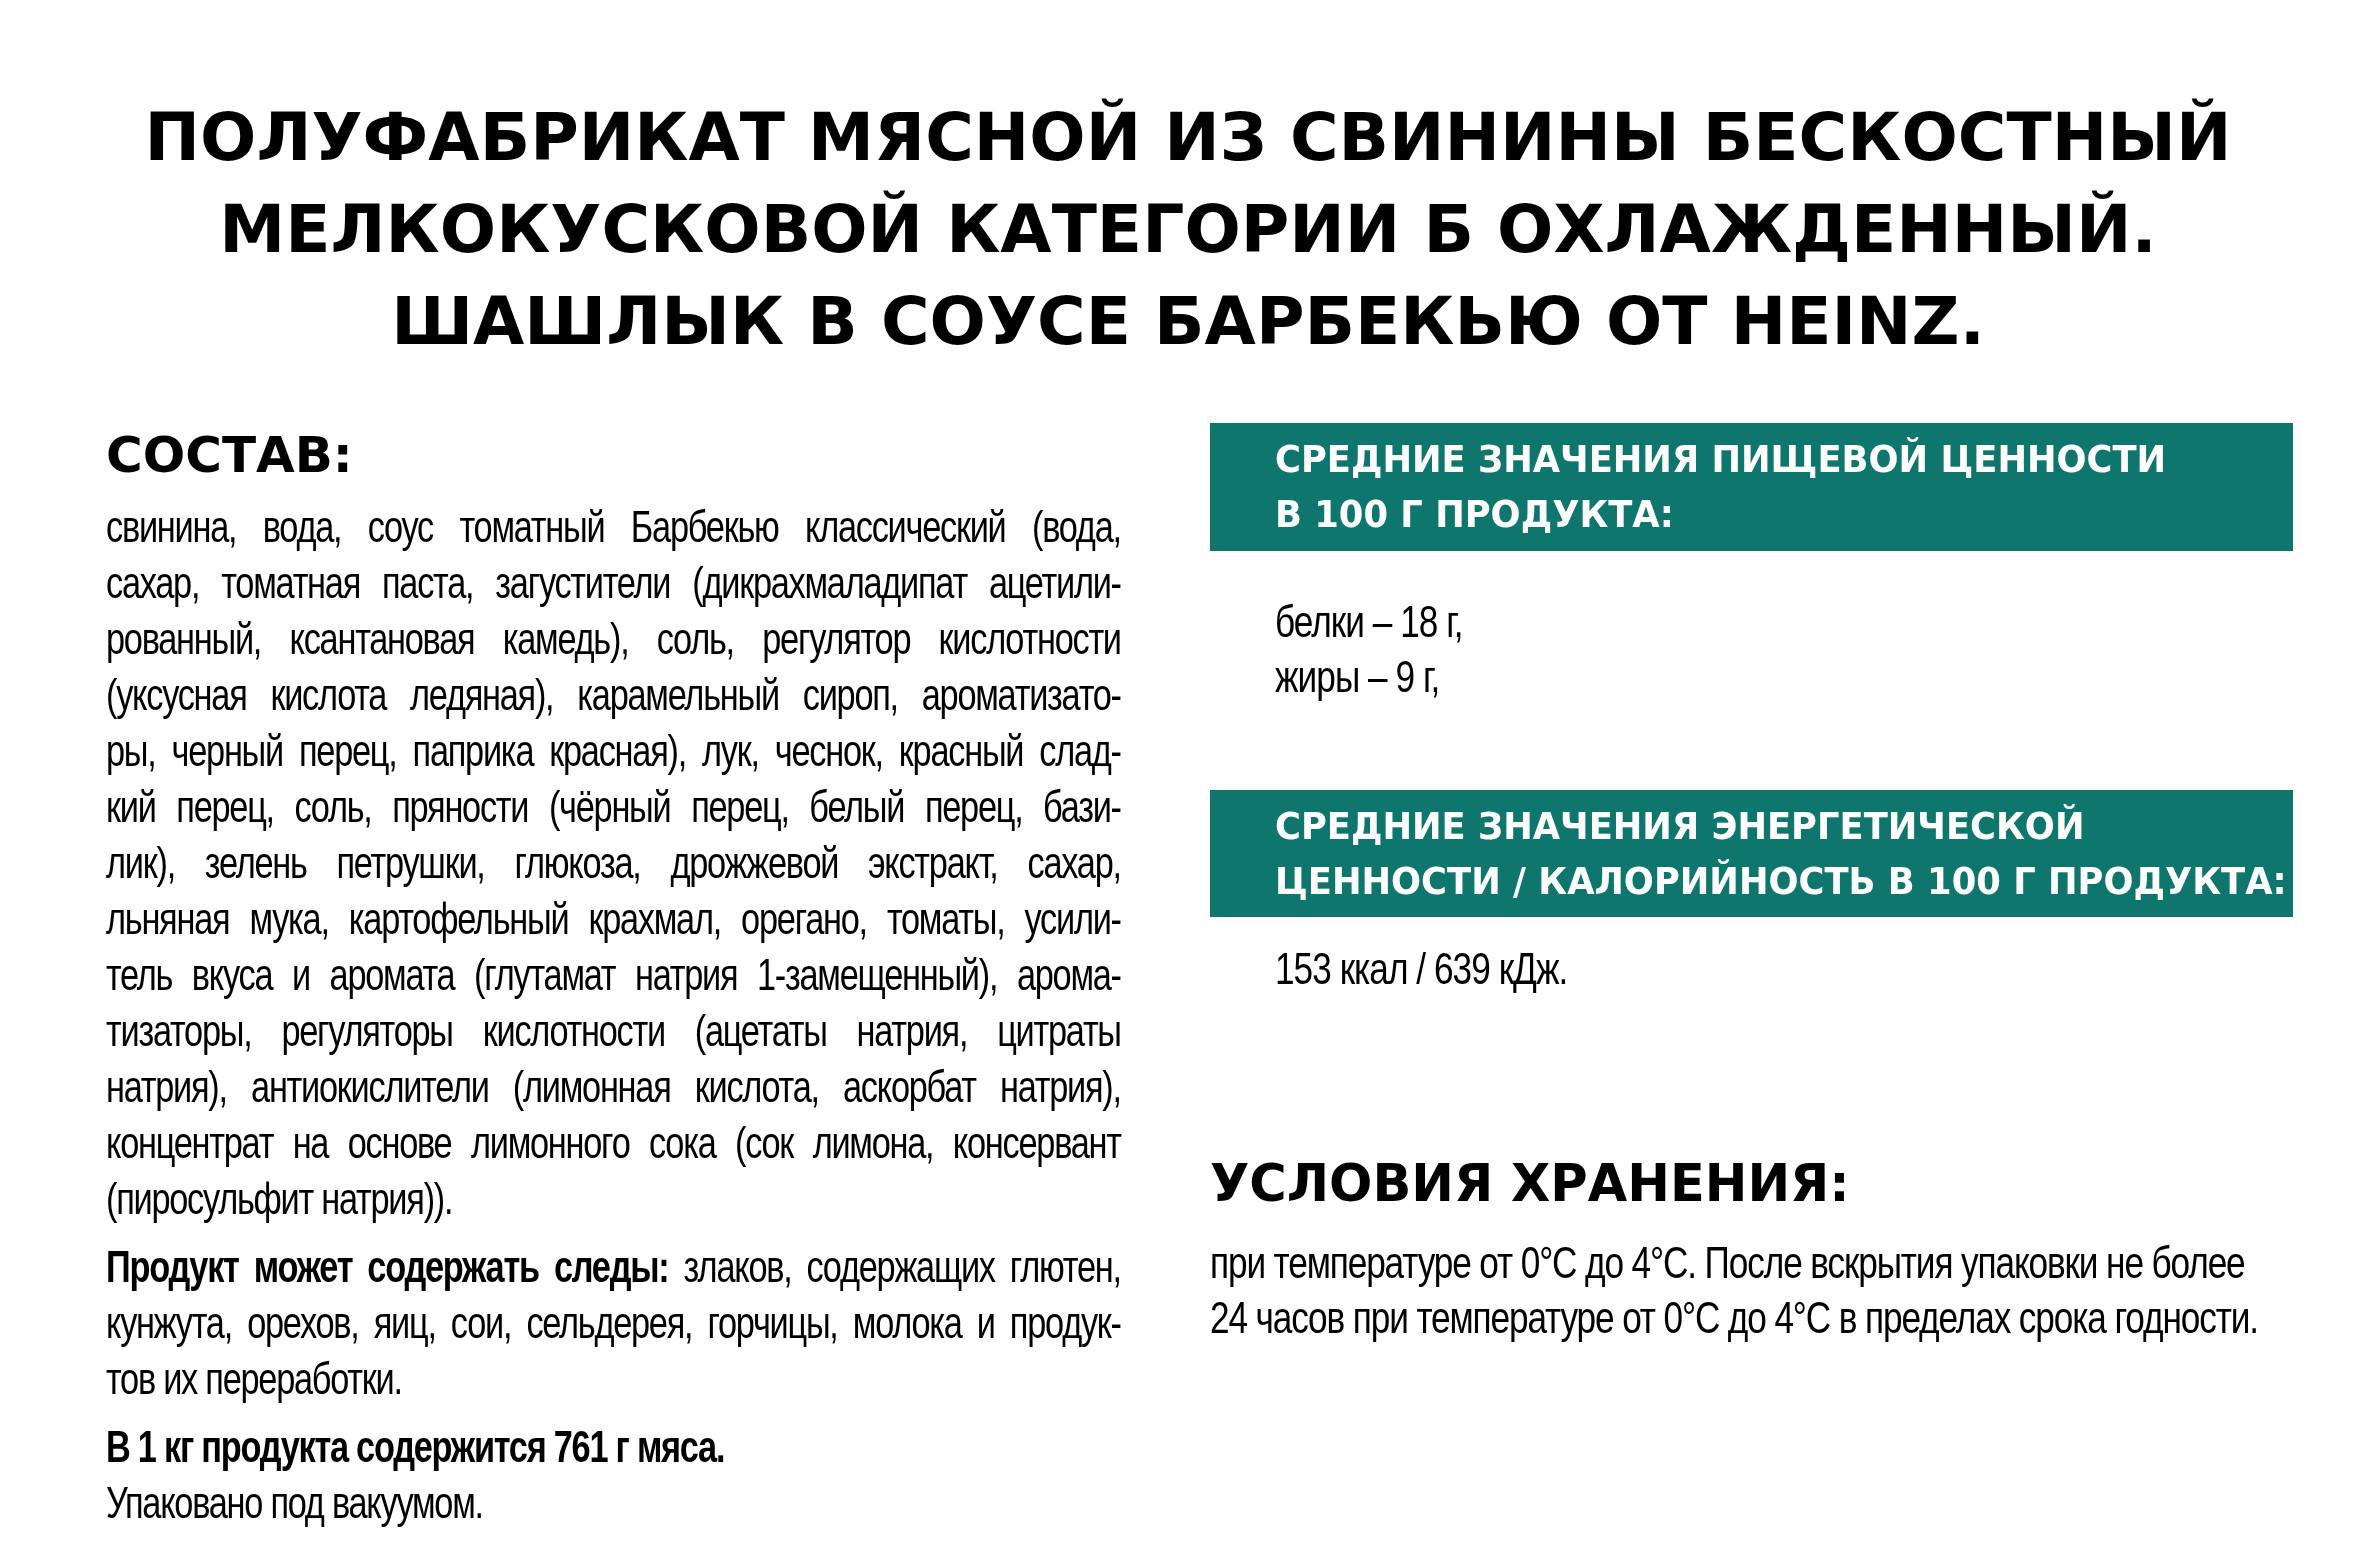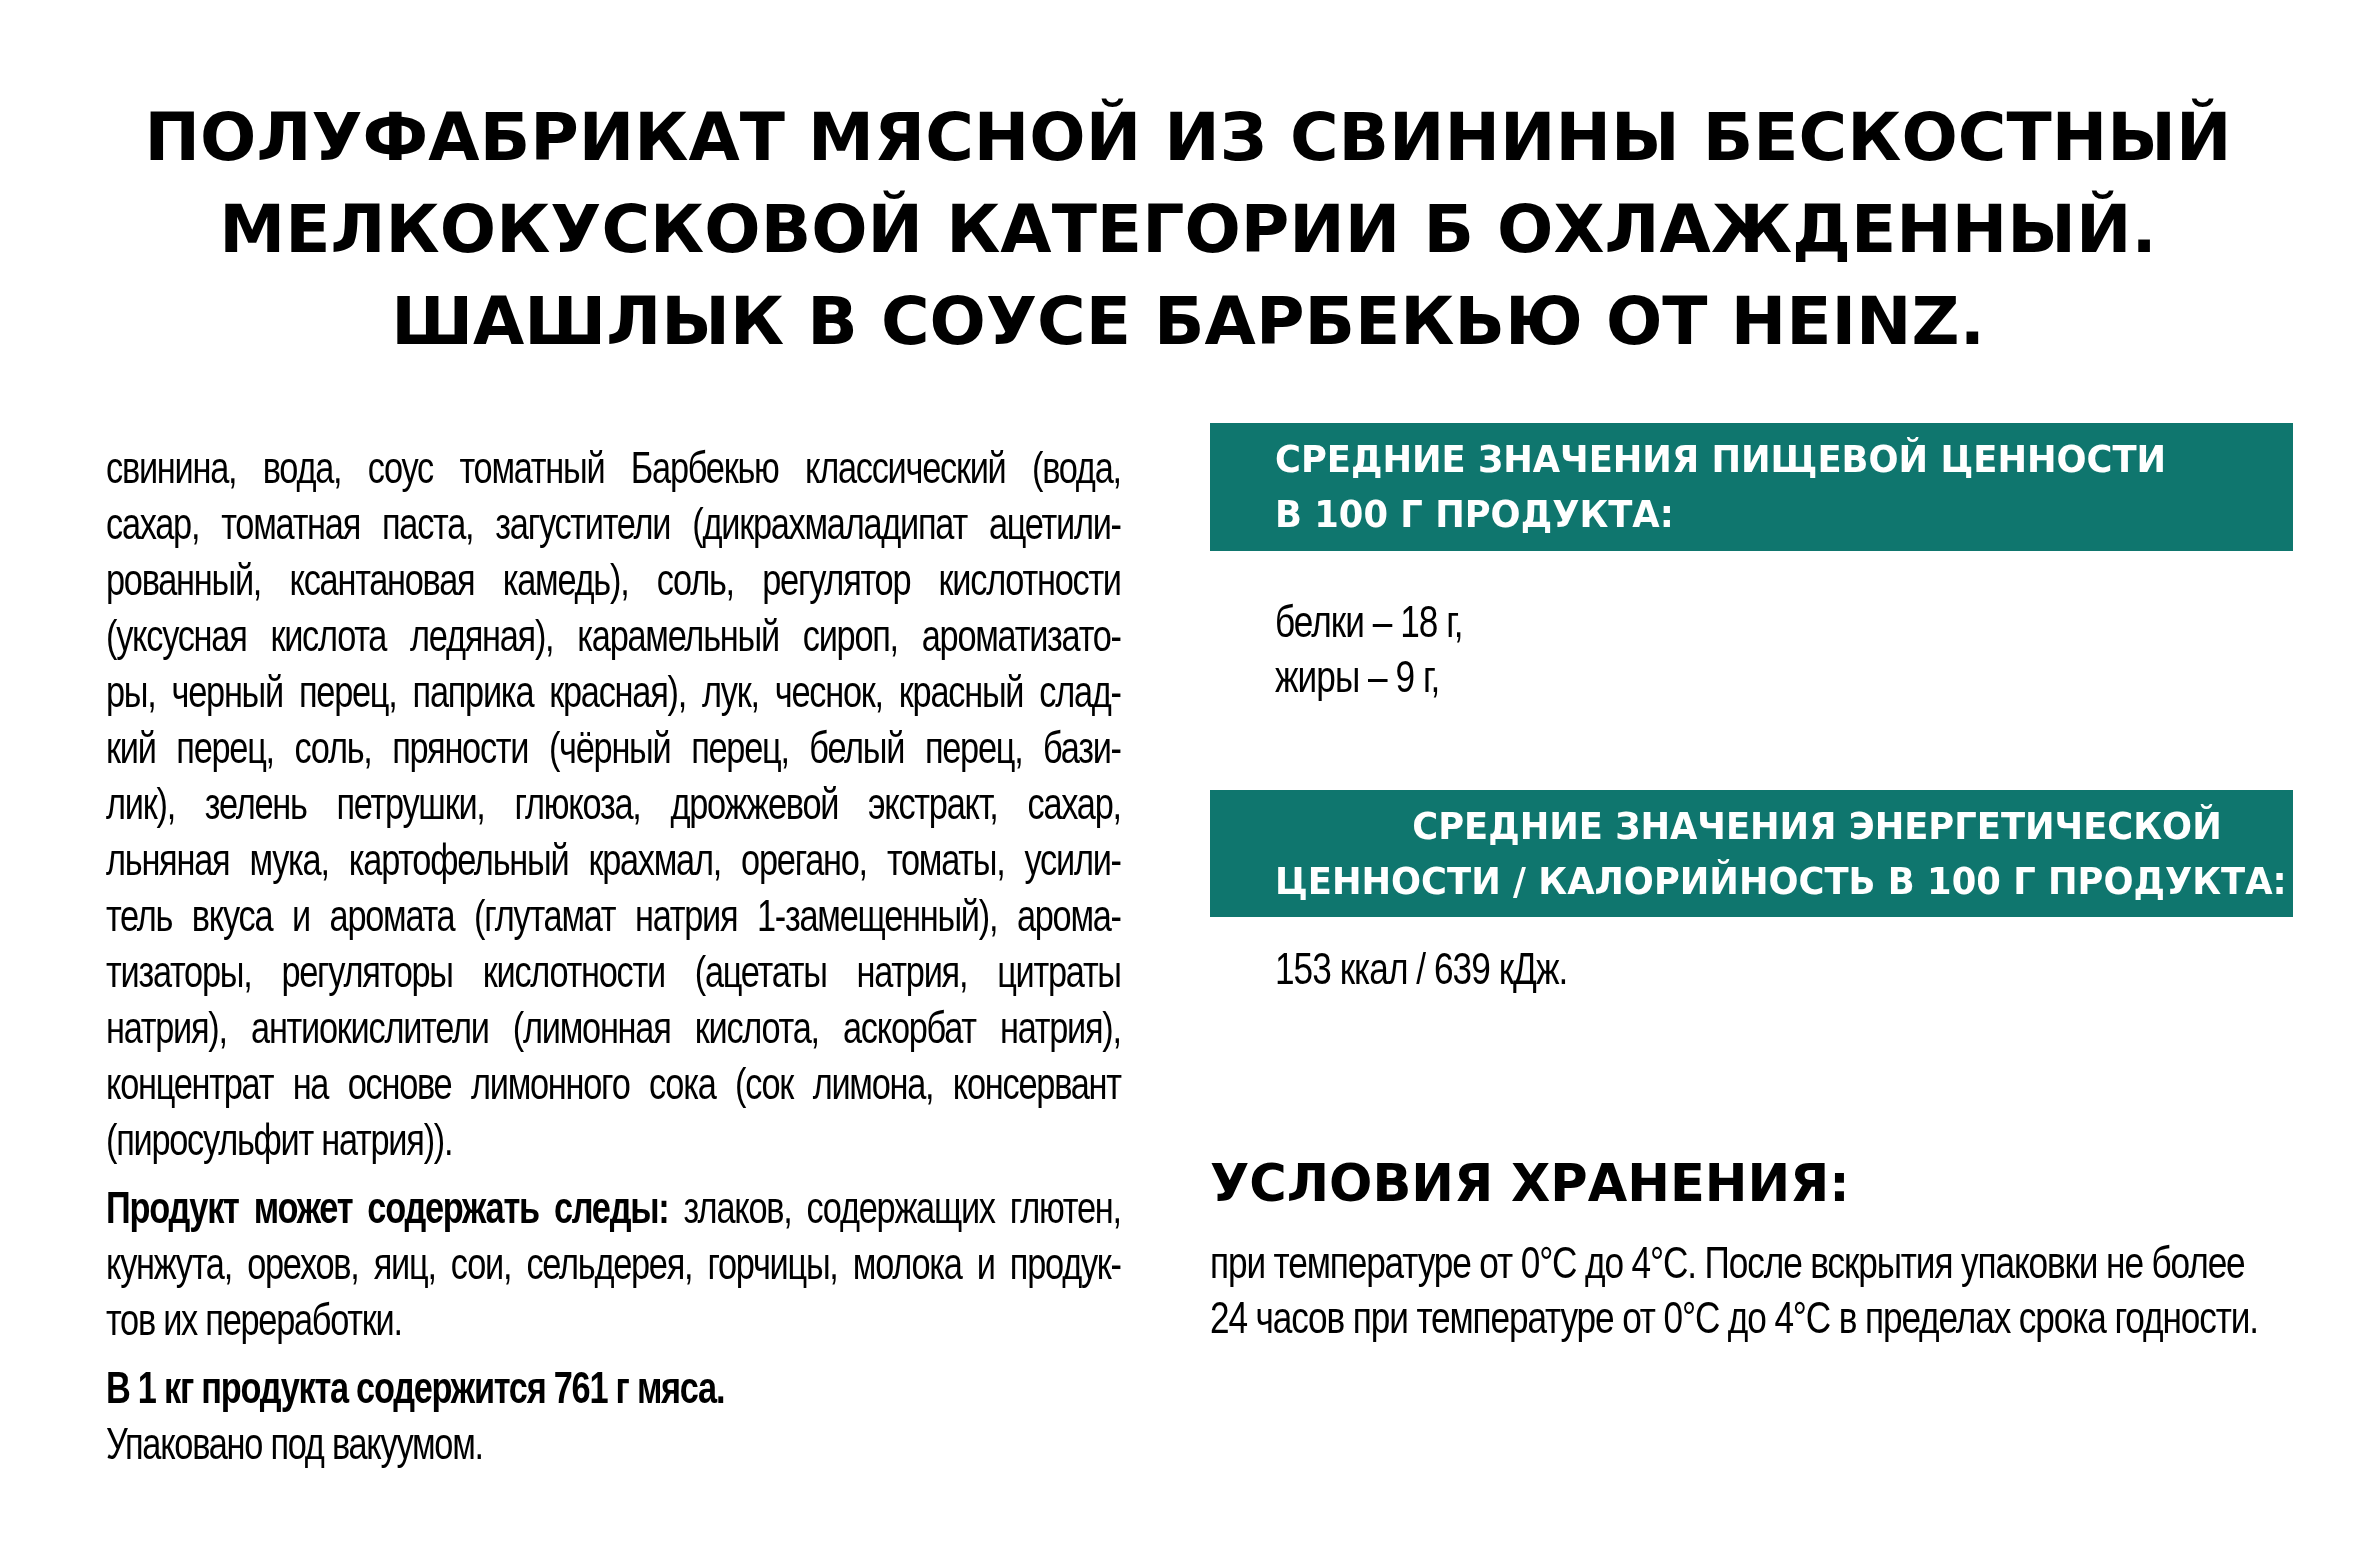--- a/index.html
+++ b/index.html
@@ -83,21 +83,21 @@
       display: block;
       font-family: "DejaVu Sans", "Liberation Sans", sans-serif;
       font-weight: bold;
       font-size: 38px;
       line-height: 55px;
       white-space: nowrap;
       transform: scaleX(0.93);
       transform-origin: left top;
     }
     .box-nutrition { top: 423px; height: 128px; padding-top: 9px; }
-    .box-energy { top: 790px; height: 127px; padding-top: 9px; text-align: right; }
+    .box-energy { top: 790px; height: 127px; padding-top: 9px; }
 
     .right-text {
       position: absolute;
       left: 1275px;
       font-family: "Liberation Sans", sans-serif;
       font-size: 44px;
       line-height: 55px;
       letter-spacing: -1.2px;
       transform: scaleX(0.8);
       transform-origin: left top;
@@ -141,20 +141,21 @@
 </head>
 <body>
 
 <h1 class="title">
   <span>ПОЛУФАБРИКАТ МЯСНОЙ ИЗ СВИНИНЫ БЕСКОСТНЫЙ</span>
   <span>МЕЛКОКУСКОВОЙ КАТЕГОРИИ Б ОХЛАЖДЕННЫЙ.</span>
   <span>ШАШЛЫК В СОУСЕ БАРБЕКЬЮ ОТ HEINZ.</span>
 </h1>
 
 <section class="left-col">
+  <h2 class="section-heading">СОСТАВ:</h2>
 
   <div class="cond ingredients">
     <span class="line">свинина, вода, соус томатный Барбекью классический (вода,</span>
     <span class="line">сахар, томатная паста, загустители (дикрахмаладипат ацетили-</span>
     <span class="line">рованный, ксантановая камедь), соль, регулятор кислотности</span>
     <span class="line">(уксусная кислота ледяная), карамельный сироп, ароматизато-</span>
     <span class="line">ры, черный перец, паприка красная), лук, чеснок, красный слад-</span>
     <span class="line">кий перец, соль, пряности (чёрный перец, белый перец, бази-</span>
     <span class="line">лик), зелень петрушки, глюкоза, дрожжевой экстракт, сахар,</span>
     <span class="line">льняная мука, картофельный крахмал, орегано, томаты, усили-</span>

